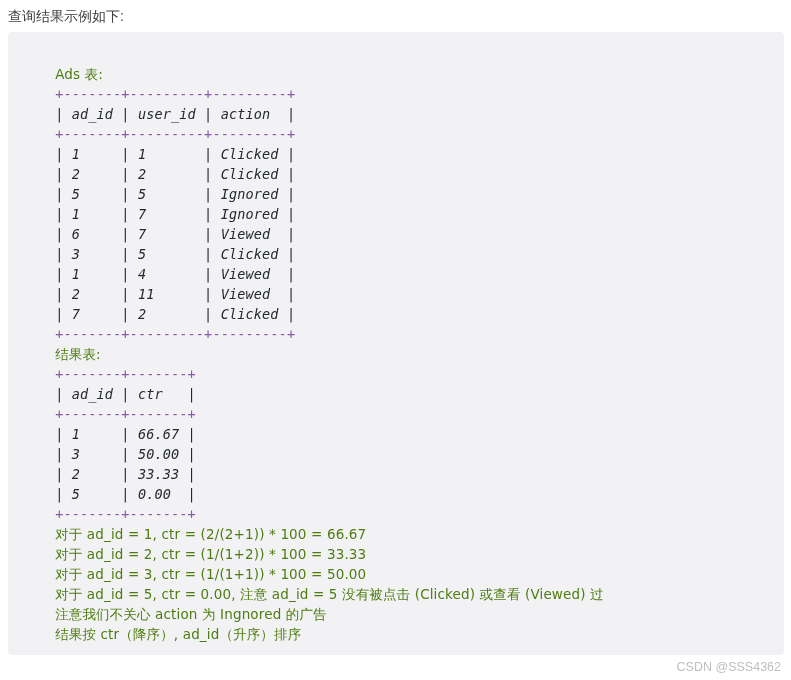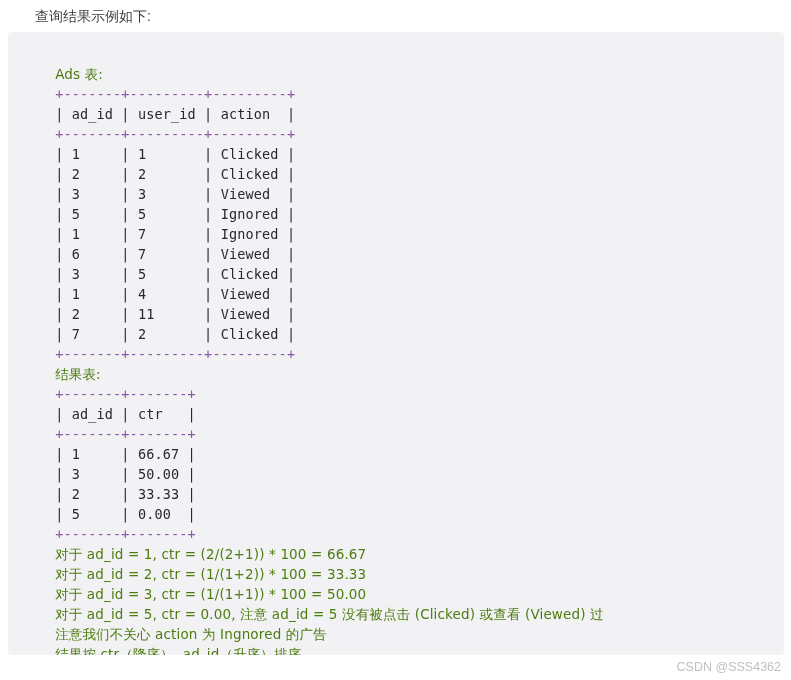--- a/index.html
+++ b/index.html
@@ -16,21 +16,20 @@
   }
   #intro-text {
     position: absolute;
     left: 8px;
     top: 6px;
     font-size: 14px;
     line-height: 20px;
     color: #3f3f3f;
     white-space: pre;
     font-family: "Liberation Sans", sans-serif;
-    margin-left: 27px;
   }
   #code-block {
     position: absolute;
     left: 8px;
     top: 32px;
     width: 776px;
     height: 623px;
     background: #f2f2f4;
     border-radius: 4px;
     box-sizing: border-box;
@@ -41,21 +40,21 @@
     font-family: "DejaVu Sans Mono", "Liberation Mono", monospace;
     font-size: 13.5px;
     line-height: 20px;
     height: 20px;
     white-space: pre;
     color: #1d1f21;
     padding-left: 14px;
     letter-spacing: 0.15px;
   }
   .sep  { color: #8959a8; }   
-  .ident{ color: #24292e; }   
+  .ident{ color: #24292e; font-style: italic; }   
   .cjk  { color: #4d7c0f; font-family: "DejaVu Sans", sans-serif; }
   #watermark {
     position: absolute;
     right: 10px;
     bottom: 6px;
     font-size: 12.5px;
     color: #bfbfbf;
     font-family: "Liberation Sans", sans-serif;
     white-space: pre;
     margin-left: 30px;
@@ -79,23 +78,20 @@
   </div>
   <div class="code-line">
     <span class="sep">+-------+---------+---------+</span>
   </div>
 
   <div class="code-line">
     <span class="ident">| 1     | 1       | Clicked |</span>
   </div>
   <div class="code-line">
     <span class="ident">| 2     | 2       | Clicked |</span>
-  </div>
-  <div class="code-line">
-    <span class="ident">| 3     | 3       | Viewed  |</span>
   </div>
   <div class="code-line">
     <span class="ident">| 5     | 5       | Ignored |</span>
   </div>
   <div class="code-line">
     <span class="ident">| 1     | 7       | Ignored |</span>
   </div>
   <div class="code-line">
     <span class="ident">| 6     | 7       | Viewed  |</span>
   </div>

